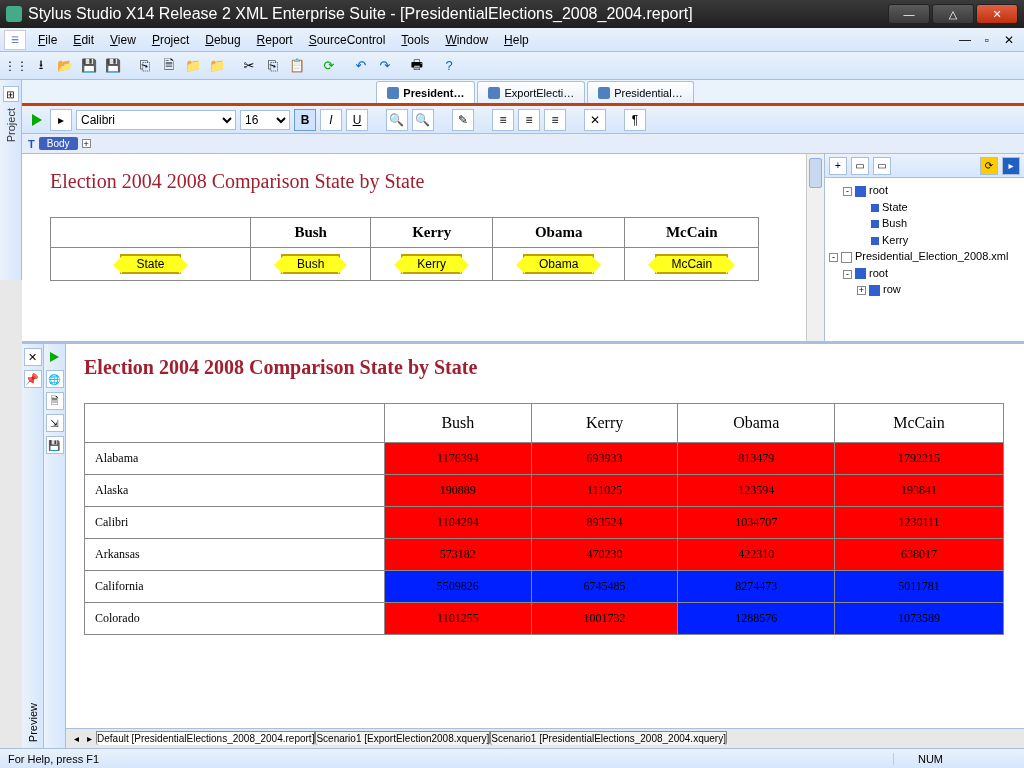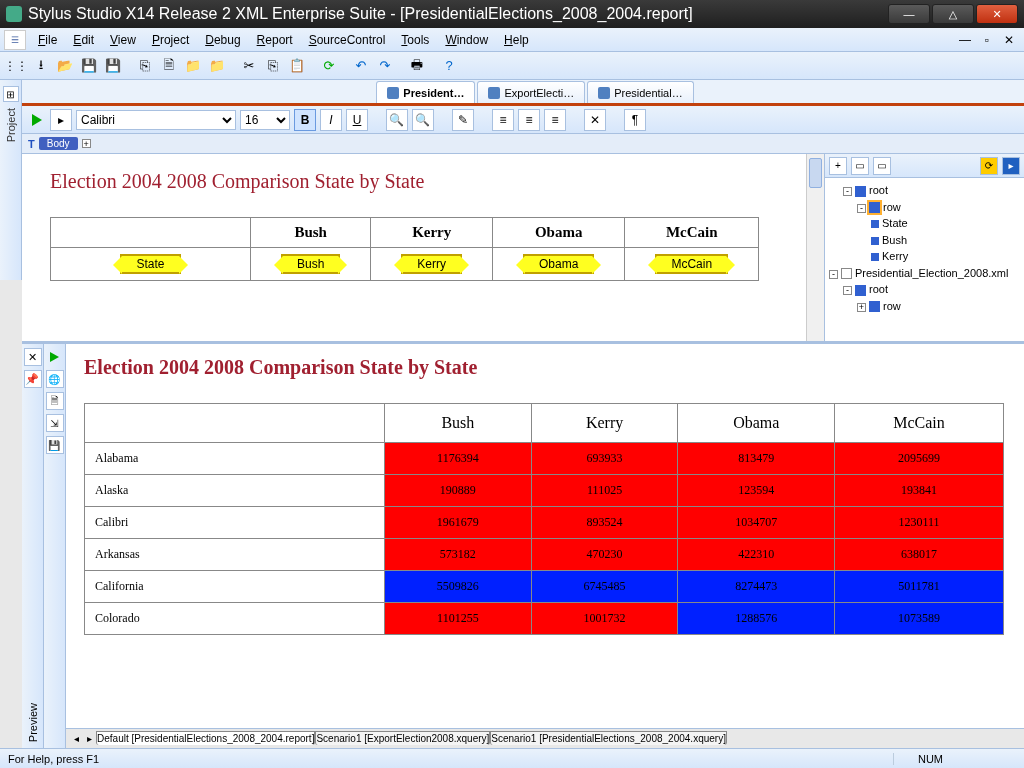--- a/index.html
+++ b/index.html
@@ -244,21 +244,20 @@
       <div class="tree-toolbar">
         <div class="tree-tbtn">+</div>
         <div class="tree-tbtn">▭</div>
         <div class="tree-tbtn">▭</div>
         <div style="flex:1"></div>
         <div class="tree-tbtn" style="background:#ffcc00">⟳</div>
         <div class="tree-tbtn" style="background:#2060c0; color:#fff">▸</div>
       </div>
       <div class="tree-body" id="tree-body">
           <div class="tree-node tree-ind1"><span class="tree-exp">-</span><span class="tree-ico ico-elem"></span>root</div>
-          <div class="tree-node tree-ind2"><span class="tree-exp">-</span><span class="tree-ico ico-sel"></span>row</div>
           <div class="tree-node tree-ind3"><span class="tree-ico ico-leaf"></span>State</div>
           <div class="tree-node tree-ind3"><span class="tree-ico ico-leaf"></span>Bush</div>
           <div class="tree-node tree-ind3"><span class="tree-ico ico-leaf"></span>Kerry</div>
           <div class="tree-node"><span class="tree-exp">-</span><span class="tree-ico ico-file"></span>Presidential_Election_2008.xml</div>
           <div class="tree-node tree-ind1"><span class="tree-exp">-</span><span class="tree-ico ico-elem"></span>root</div>
           <div class="tree-node tree-ind2"><span class="tree-exp">+</span><span class="tree-ico ico-elem"></span>row</div>
         </div>
     </div>
   </div>
 
@@ -287,32 +286,32 @@
                 <th>Obama</th>
                 <th>McCain</th>
               </tr>
             </thead>
           <tbody id="pv-body">
               <tr>
                 <td class="state">Alabama</td>
                 <td class="cell-red">1176394</td>
                 <td class="cell-red">693933</td>
                 <td class="cell-red">813479</td>
-                <td class="cell-red">2095699</td>
+                <td class="cell-red">1792215</td>
               </tr>
               <tr>
                 <td class="state">Alaska</td>
                 <td class="cell-red">190889</td>
                 <td class="cell-red">111025</td>
                 <td class="cell-red">123594</td>
                 <td class="cell-red">193841</td>
               </tr>
               <tr>
                 <td class="state">Calibri</td>
-                <td class="cell-red">1961679</td>
+                <td class="cell-red">1104294</td>
                 <td class="cell-red">893524</td>
                 <td class="cell-red">1034707</td>
                 <td class="cell-red">1230111</td>
               </tr>
               <tr>
                 <td class="state">Arkansas</td>
                 <td class="cell-red">573182</td>
                 <td class="cell-red">470230</td>
                 <td class="cell-red">422310</td>
                 <td class="cell-red">638017</td>

